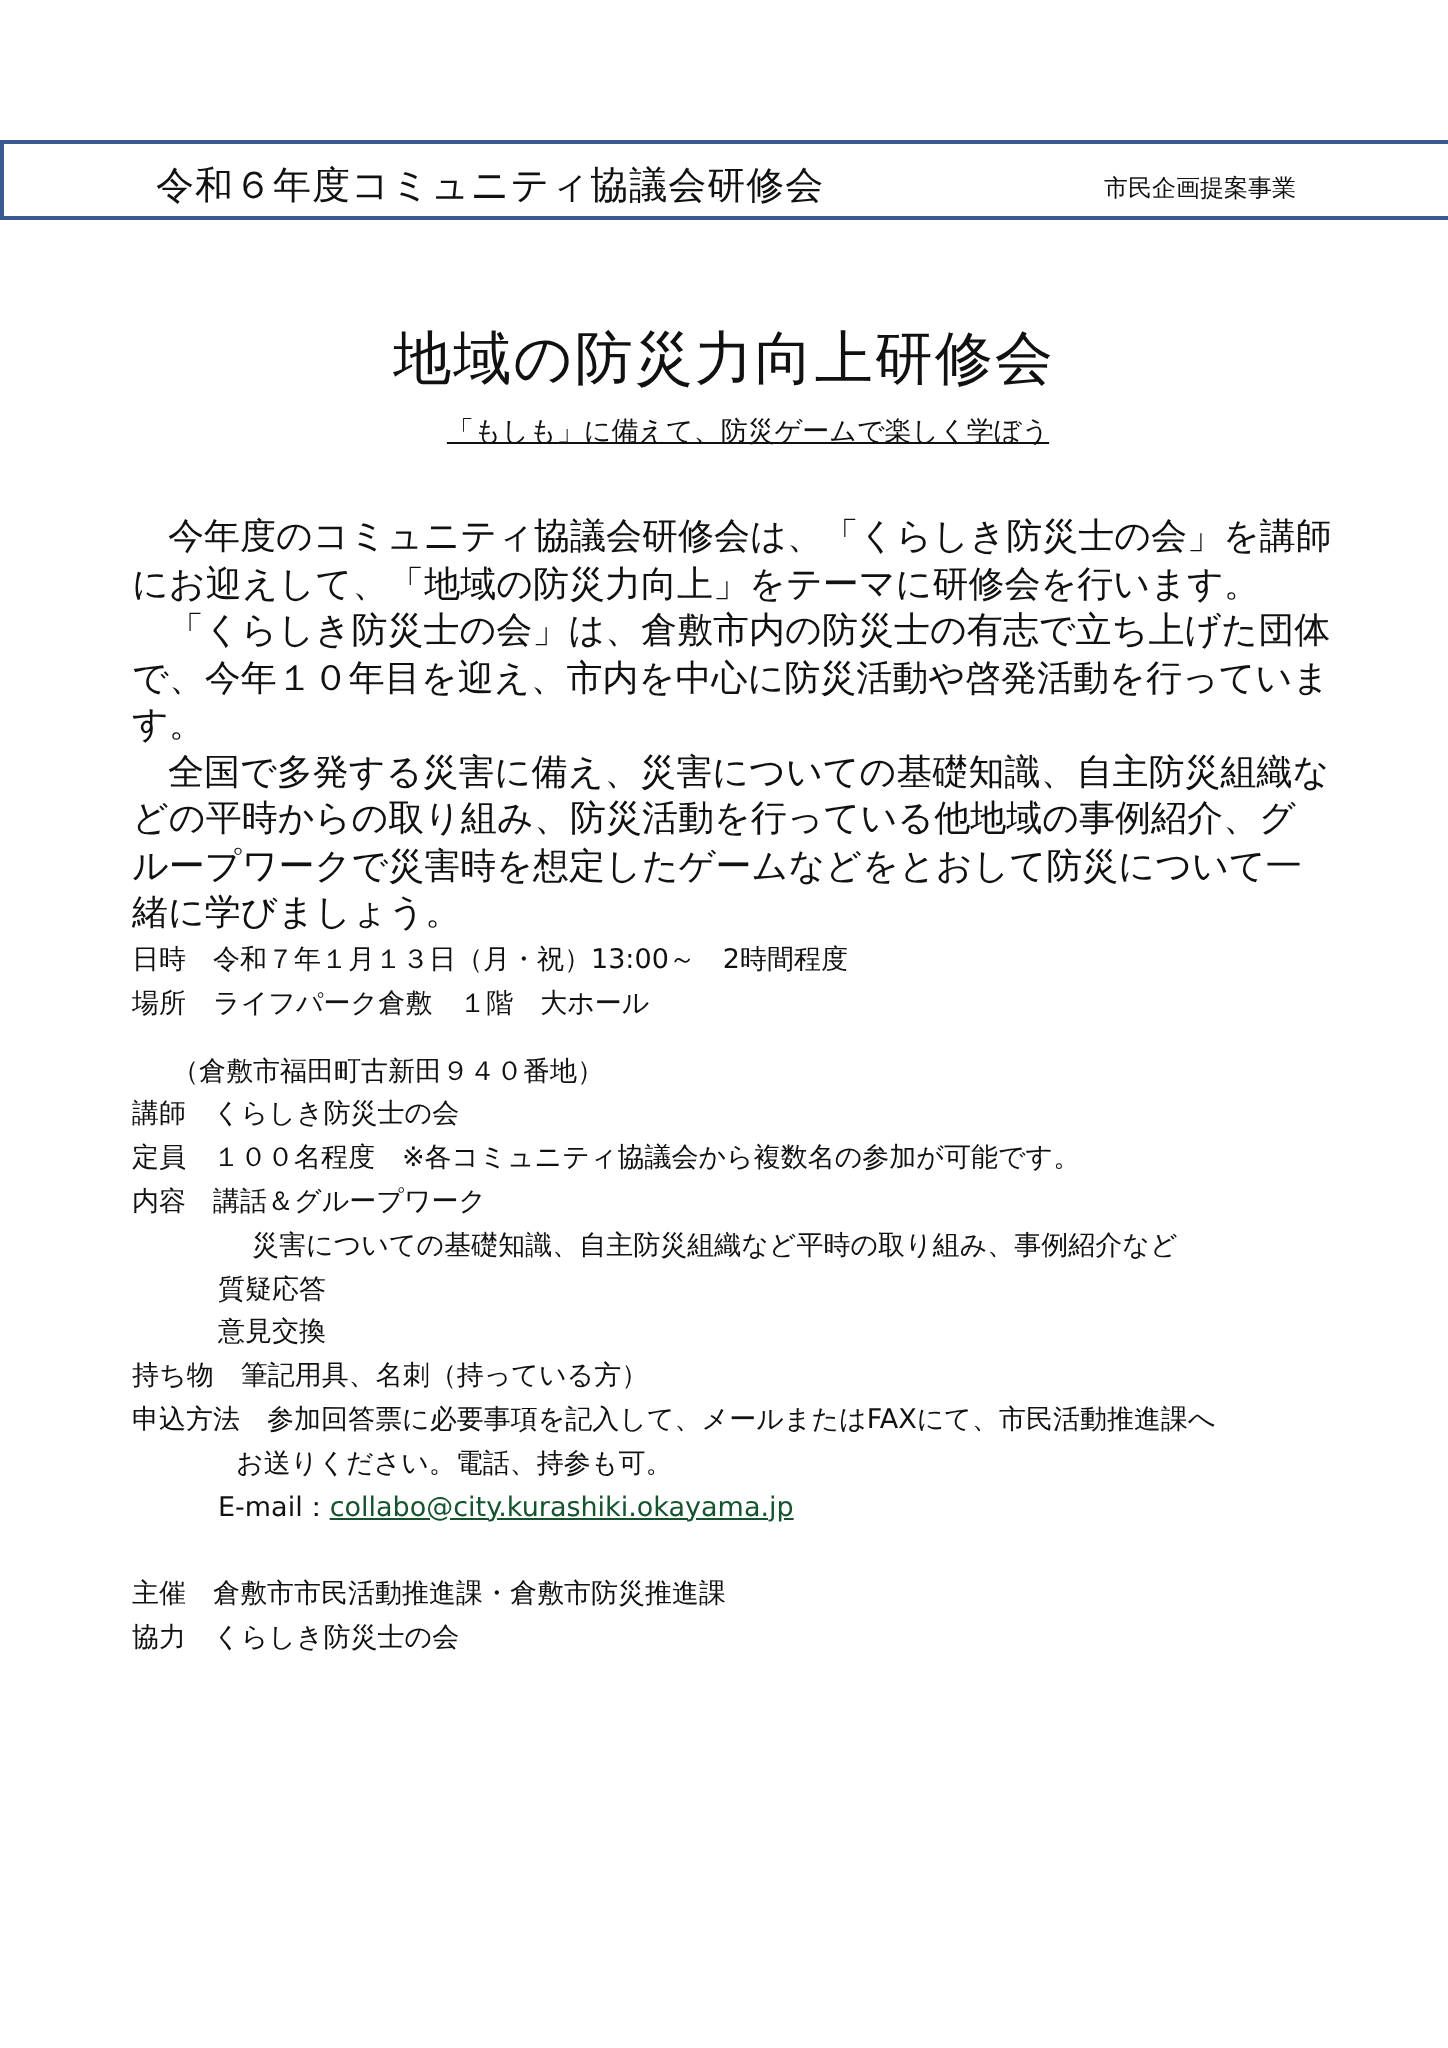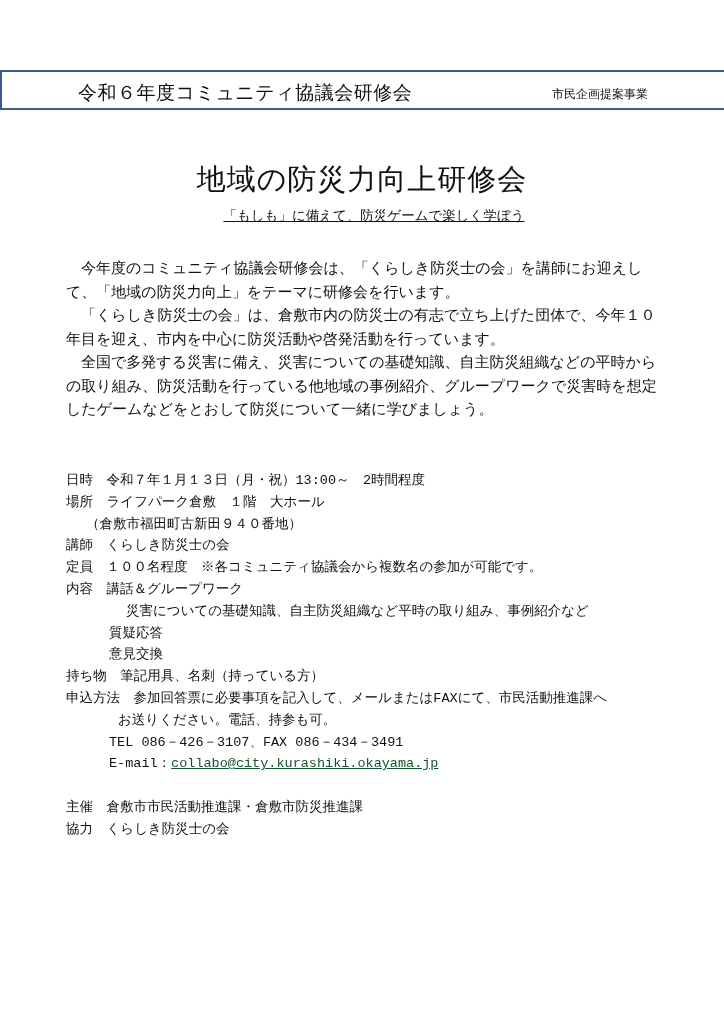--- a/index.html
+++ b/index.html
@@ -5,26 +5,26 @@
   html, body { margin:0; padding:0; background:#ffffff; }
   body { width:724px; height:1024px; position:relative; overflow:hidden;
          font-family: "DejaVu Sans", "Liberation Sans", sans-serif; color:#111; }
   .header-box { position:absolute; left:0; top:70px; width:740px; height:40px;
                 border:2px solid #3a5a93; box-sizing:border-box; }
   .header-title { position:absolute; left:78px; top:80px; font-size:19px; letter-spacing:0.5px; }
   .header-tag { position:absolute; left:552px; top:86px; font-size:12px; }
   .title { position:absolute; left:0; width:724px; top:160px; text-align:center;
            font-size:29px; font-weight:normal; letter-spacing:1px; }
   .subtitle { position:absolute; left:12px; width:724px; top:207px; text-align:center; font-size:13.5px;text-decoration:underline; }
-  .intro { position:absolute; left:66px; top:257px; width:600px; font-size:15px; line-height:23.5px; }
+  .intro { position:absolute; left:66px; top:257px; width:600px; font-size:18px; line-height:23.5px; }
   .intro p { margin:0; }
   .details { position:absolute; left:66px; top:470px; width:620px; font-size:13.5px; line-height:21.8px; }
-  .row { white-space:nowrap; height:21.8px;font-family:Liberation Mono, monospace; }
+  .row { white-space:nowrap; height:21.8px; }
   .lbl { display:inline-block; }
-  .ind1 { padding-left:20px; }
+  .ind1 { padding-left:20px;margin-top:12px; }
   .ind2 { padding-left:43px; }
   .ind3 { padding-left:60px; }
   .ind4 { padding-left:52px; }
   .link { color:#14532d; text-decoration:underline; }
   .ul { text-decoration:underline; }
   .gap { height:21.8px; }
 </style>
 </head>
 <body>
 
@@ -61,21 +61,20 @@
   <div class="row ind3">災害についての基礎知識、自主防災組織など平時の取り組み、事例紹介など</div>
   <div class="row ind2">質疑応答</div>
   <div class="row ind2">意見交換</div>
   <div class="row">
     <span class="lbl">持ち物</span>　<span>筆記用具、名刺（持っている方）</span>
   </div>
   <div class="row">
     <span class="lbl">申込方法</span>　<span>参加回答票に必要事項を記入して、メールまたはFAXにて、市民活動推進課へ</span>
   </div>
   <div class="row ind4">お送りください。電話、持参も可。</div>
-  <div class="row ind2">TEL 086－426－3107、FAX 086－434－3491</div>
   <div class="row ind2">
     <span>E-mail：</span><a class="link">collabo@city.kurashiki.okayama.jp</a>
   </div>
   <div class="gap"></div>
   <div class="row">
     <span class="lbl">主催</span>　<span>倉敷市市民活動推進課・倉敷市防災推進課</span>
   </div>
   <div class="row">
     <span class="lbl">協力</span>　<span>くらしき防災士の会</span>
   </div>

